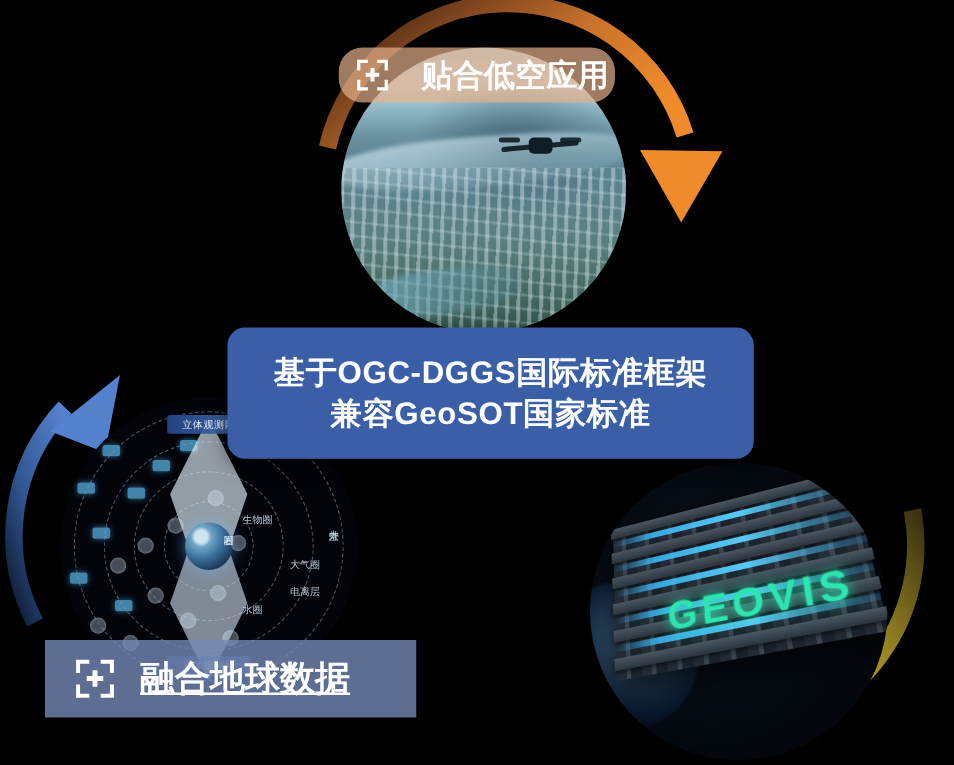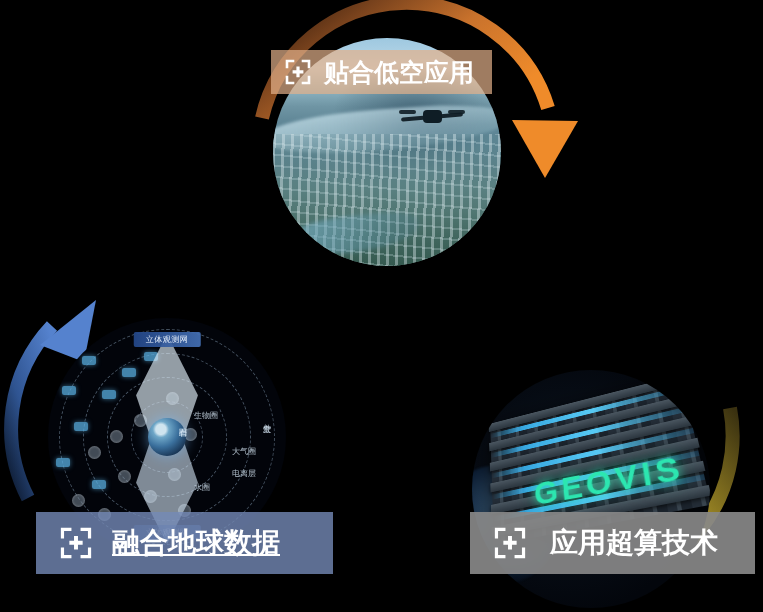--- a/index.html
+++ b/index.html
@@ -309,27 +309,28 @@
   }
   .chip .ic svg { display: block; }
   .chip .txt {
     color: #ffffff;
     font-weight: bold;
     white-space: nowrap;
   }
 
   #chip-top {
     left: 271px;
-    top: 50px;
+    top: 38px;
     width: 221px;
     height: 44px;
     background: rgba(226,176,138,.70);
     padding: 0 14px;
     box-sizing: border-box;
-    gap: 13px;
+    gap: 26px;
+    border-radius: 19px;
   }
   #chip-top .txt { font-size: 25px; }
 
   #chip-left {
     left: 36px;
     top: 512px;
     width: 297px;
     height: 62px;
     background: rgba(116,138,182,.80);
     padding: 0 24px;
@@ -461,20 +462,24 @@
       <span class="glowrow" style="top:66px;"></span>
       <span class="toprow" style="top:78px;"></span>
       <span class="glowrow" style="top:92px;"></span>
       <span class="toprow" style="top:104px;"></span>
       <span class="glowrow" style="top:118px;"></span>
       <span class="toprow" style="top:130px;"></span>
     </div>
     <div class="geovis">GEOVIS</div>
   </div>
 
+  <div id="banner">
+    <div class="line">基于OGC-DGGS国际标准框架</div>
+    <div class="line">兼容GeoSOT国家标准</div>
+  </div>
 
   <div class="chip" id="chip-top">
     <span class="ic">
       <svg width="26" height="26" viewBox="0 0 26 26">
         <g fill="none" stroke="#ffffff" stroke-width="2.6" stroke-linecap="square">
           <path d="M2 8 V2 H8"></path>
             <path d="M18 2 H24 V8"></path>
           <path d="M24 18 V24 H18"></path>
             <path d="M8 24 H2 V18"></path>
         </g>
@@ -492,28 +497,14 @@
             <path d="M18 2 H24 V8"></path>
           <path d="M24 18 V24 H18"></path>
             <path d="M8 24 H2 V18"></path>
         </g>
         <path d="M11.4 7.4 h3.2 v3.8 h3.8 v3.2 h-3.8 v3.8 h-3.2 v-3.8 h-3.8 v-3.2 h3.8 z" fill="#ffffff"></path>
       </svg>
     </span>
     <span class="txt">融合地球数据</span>
   </div>
 
-  <div class="chip" id="chip-right">
-    <span class="ic">
-      <svg width="32" height="32" viewBox="0 0 26 26">
-        <g fill="none" stroke="#ffffff" stroke-width="2.6" stroke-linecap="square">
-          <path d="M2 8 V2 H8"></path>
-            <path d="M18 2 H24 V8"></path>
-          <path d="M24 18 V24 H18"></path>
-            <path d="M8 24 H2 V18"></path>
-        </g>
-        <path d="M11.4 7.4 h3.2 v3.8 h3.8 v3.2 h-3.8 v3.8 h-3.2 v-3.8 h-3.8 v-3.2 h3.8 z" fill="#ffffff"></path>
-      </svg>
-    </span>
-    <span class="txt">应用超算技术</span>
-  </div>
 
 </div>
 
 </body></html>

